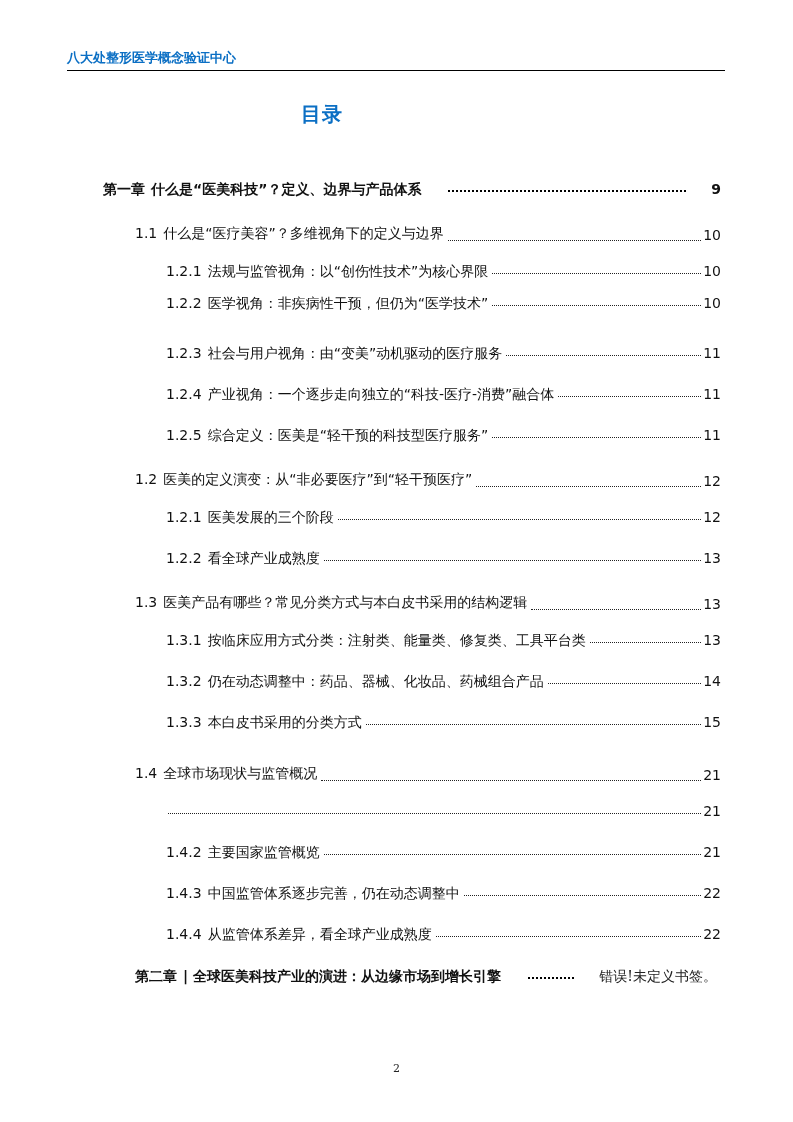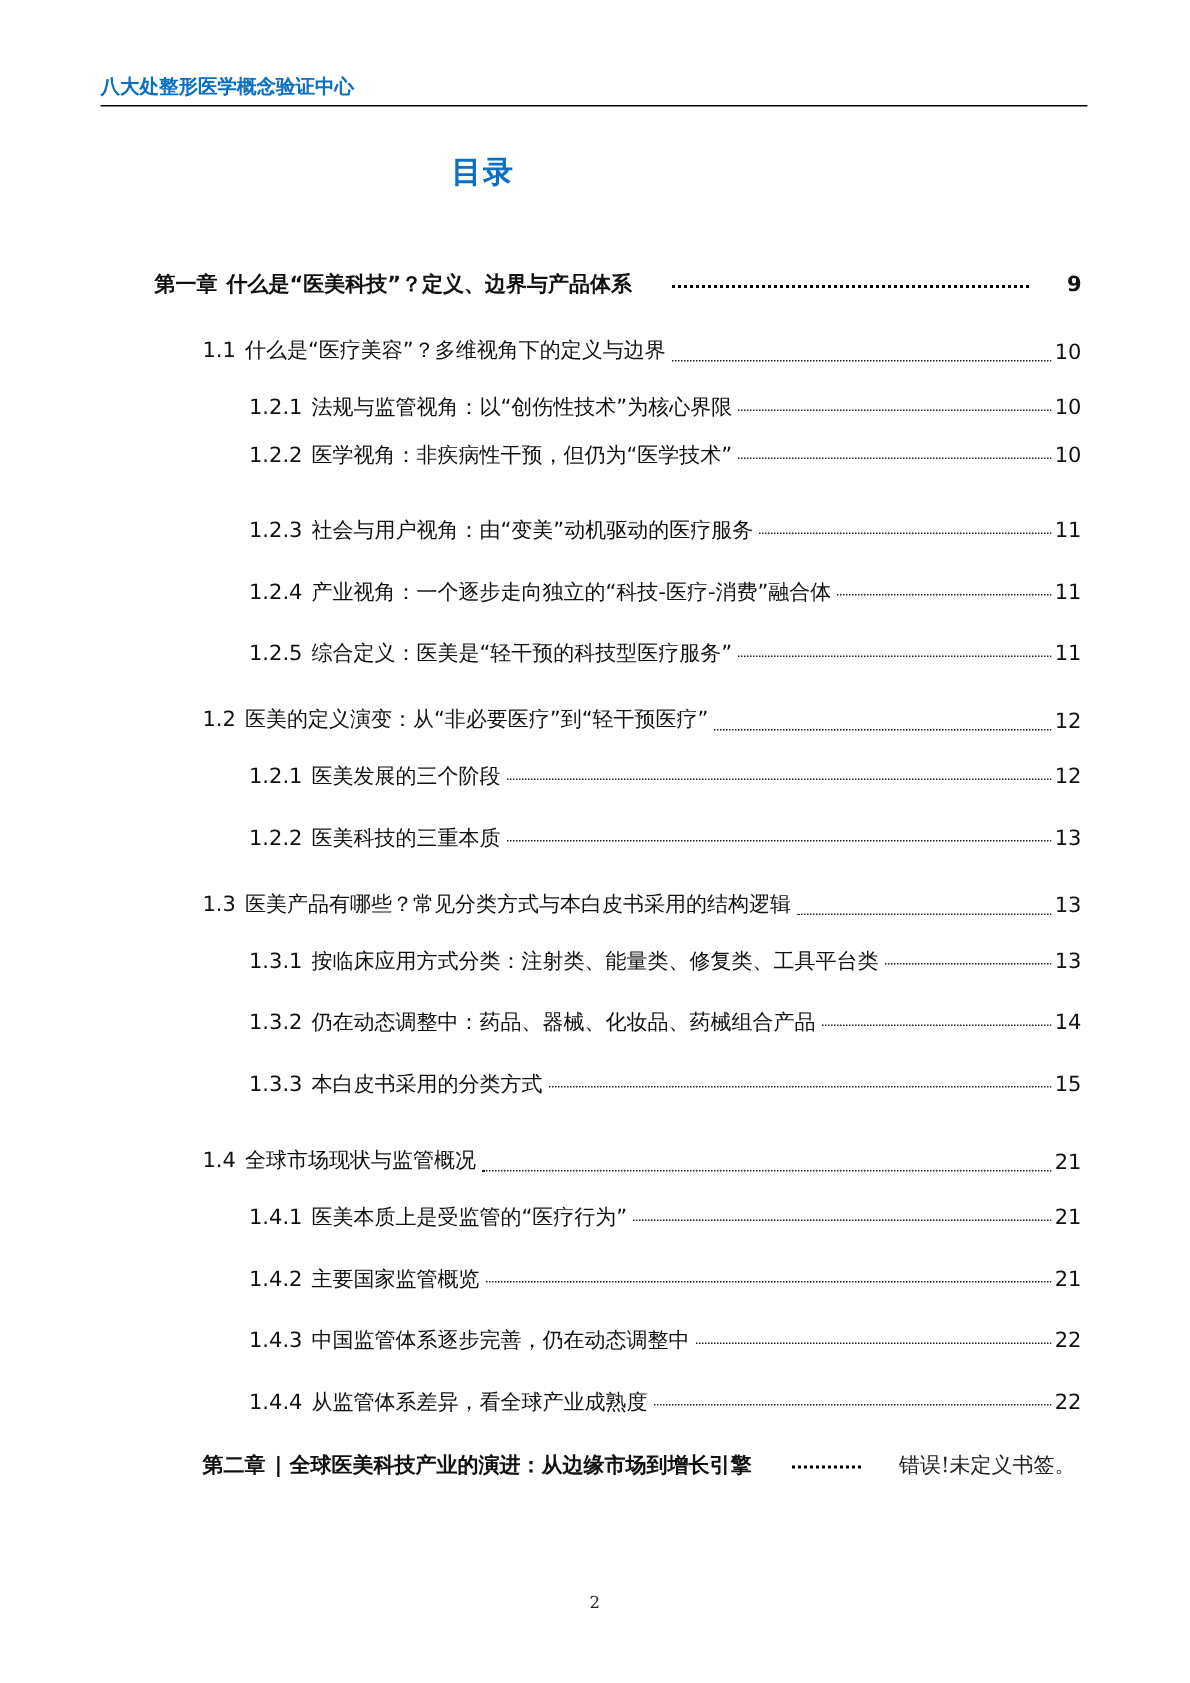--- a/index.html
+++ b/index.html
@@ -175,21 +175,21 @@
     <span class="page">12</span>
   </div>
 
   <div class="toc-row lvl3" style="top:508px">
     <span class="label"><span class="num">1.2.1</span><span>医美发展的三个阶段</span></span>
     <span class="leader"></span>
     <span class="page">12</span>
   </div>
 
   <div class="toc-row lvl3" style="top:549px">
-    <span class="label"><span class="num">1.2.2</span><span>医美科技的三重本质</span></span>
+    <span class="label"><span class="num">1.2.2</span><span>看全球产业成熟度</span></span>
     <span class="leader"></span>
     <span class="page">13</span>
   </div>
 
   <div class="toc-row lvl2" style="top:590px">
     <span class="label"><span class="num">1.3</span><span>医美产品有哪些？常见分类方式与本白皮书采用的结构逻辑</span></span>
     <span class="leader"></span>
     <span class="page">13</span>
   </div>
 
@@ -211,21 +211,20 @@
     <span class="page">15</span>
   </div>
 
   <div class="toc-row lvl2" style="top:761px">
     <span class="label"><span class="num">1.4</span><span>全球市场现状与监管概况</span></span>
     <span class="leader"></span>
     <span class="page">21</span>
   </div>
 
   <div class="toc-row lvl3" style="top:802px">
-    <span class="label"><span class="num">1.4.1</span><span>医美本质上是受监管的“医疗行为”</span></span>
     <span class="leader"></span>
     <span class="page">21</span>
   </div>
 
   <div class="toc-row lvl3" style="top:843px">
     <span class="label"><span class="num">1.4.2</span><span>主要国家监管概览</span></span>
     <span class="leader"></span>
     <span class="page">21</span>
   </div>
 

